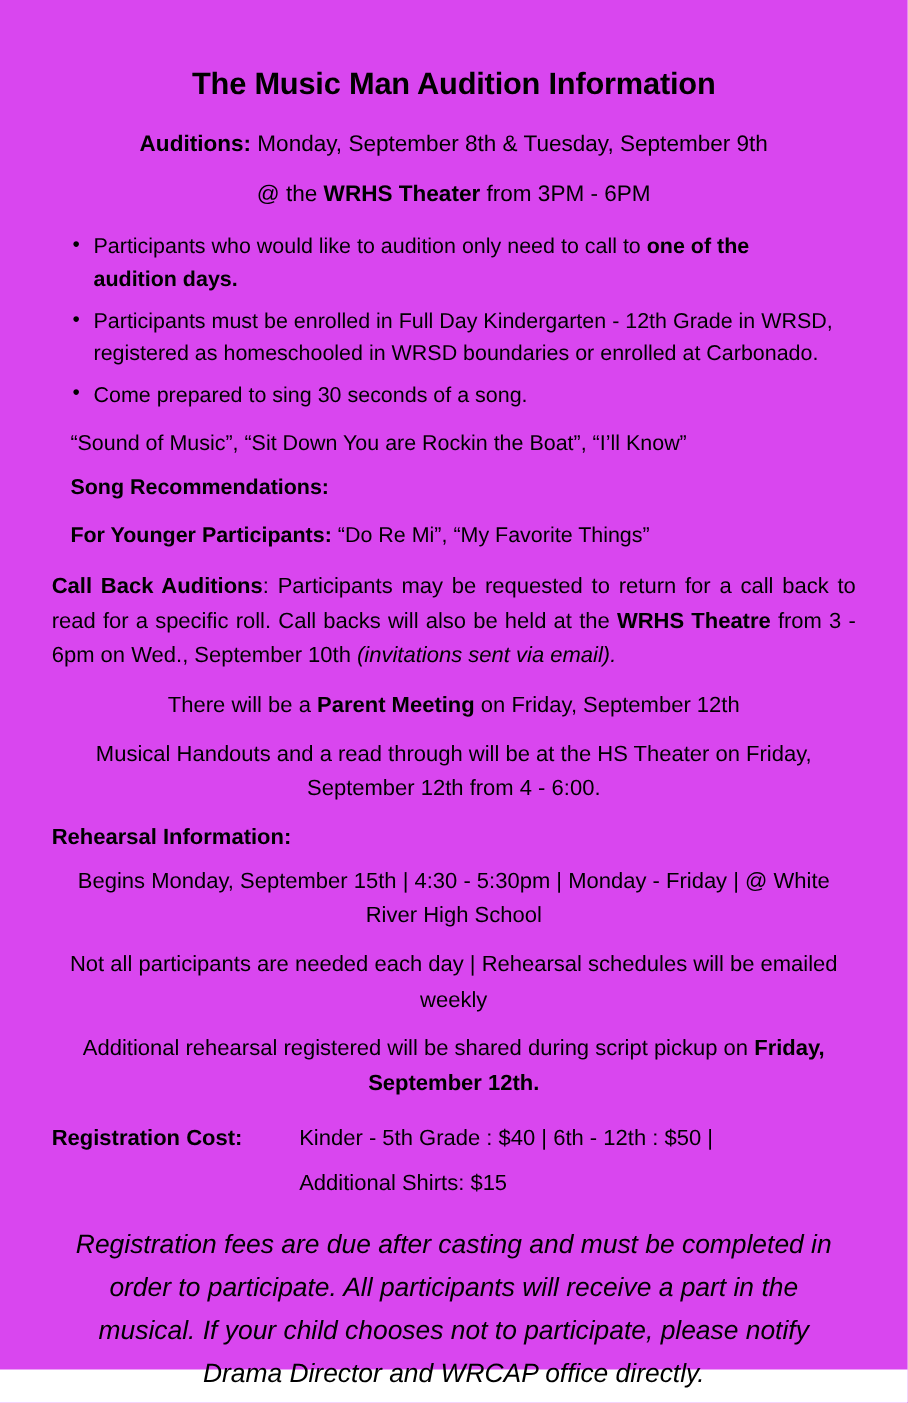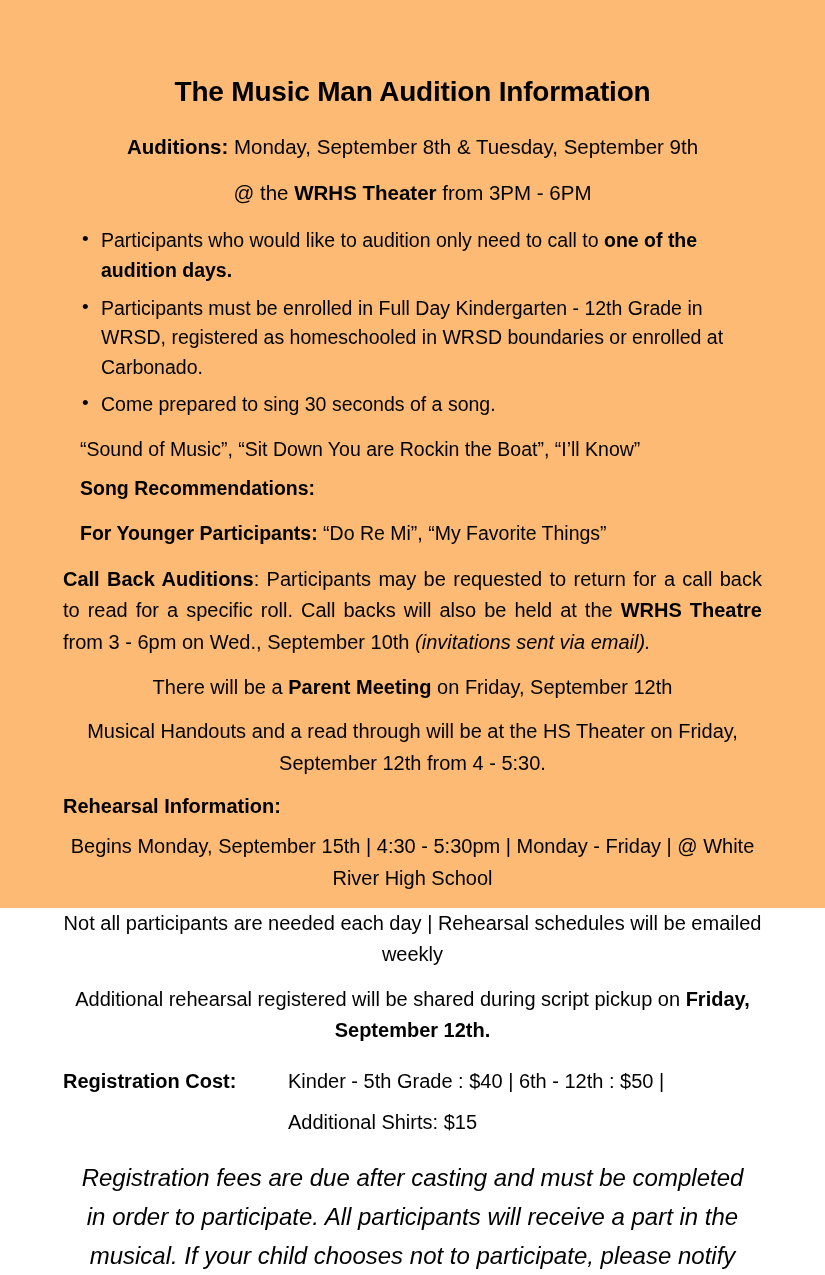--- a/index.html
+++ b/index.html
@@ -10,24 +10,24 @@
   body {
     width: 825px;
     height: 1275px;
     font-family: "Liberation Sans", sans-serif;
     color: #000000;
     overflow: hidden;
   }
   .page {
     position: relative;
     width: 825px;
-    height: 908px;
-    background: #fdba74;
+    height: 1245px;
+    background: #d946ef;
     box-sizing: border-box;
-    padding: 16px;
+    padding: 0;
   }
 
   .title {
     text-align: center;
     font-size: 28px;
     font-weight: bold;
     letter-spacing: -0.2px;
     margin: 0;
     padding-top: 58px;
     line-height: 1.25;
@@ -151,21 +151,21 @@
   </div>
 
   <div class="body-p gap">
     <b>Call Back Auditions</b><span>: Participants may be requested to return for a call back to read for a specific roll. Call backs will also be held at the </span><b>WRHS Theatre</b><span> from 3 - 6pm on Wed., September 10th </span><i>(invitations sent via email).</i>
   </div>
 
   <div class="body-p nojustify gap-sm">
     <span>There will be a </span><b>Parent Meeting</b><span> on Friday, September 12th</span>
   </div>
 
-  <div class="body-p gap-sm">Musical Handouts and a read through will be at the HS Theater on Friday, September 12th from 4 - 5:30.</div>
+  <div class="body-p gap-sm">Musical Handouts and a read through will be at the HS Theater on Friday, September 12th from 4 - 6:00.</div>
 
   <div class="section-head">Rehearsal Information:</div>
 
   <div class="body-p gap-sm">Begins Monday, September 15th |  4:30 - 5:30pm  |  Monday - Friday  |  @ White River High School</div>
 
   <div class="body-p gap-sm">Not all participants are needed each day | Rehearsal schedules will be emailed weekly</div>
 
   <div class="body-p gap-sm">
     <span>Additional rehearsal registered will be shared during script pickup on </span><b>Friday,  September 12th.</b>
   </div>

